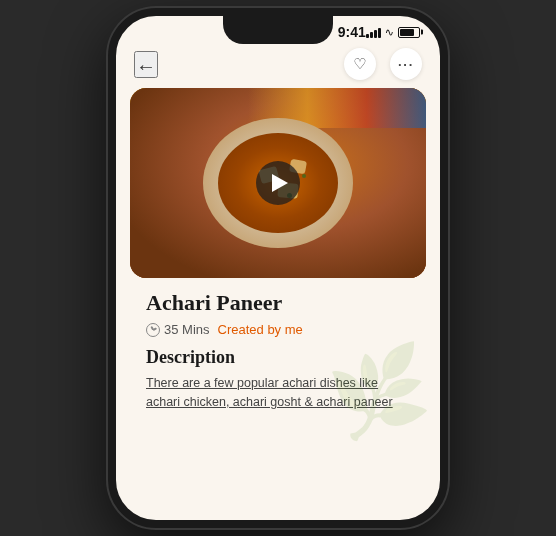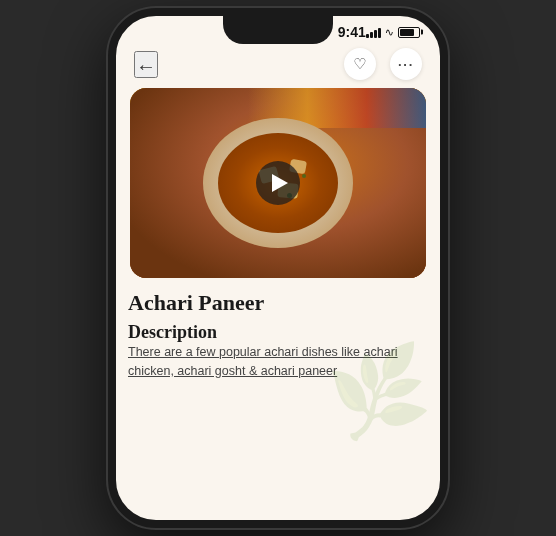--- a/index.html
+++ b/index.html
@@ -218,21 +218,21 @@
       width: 0;
       height: 0;
       border-top: 9px solid transparent;
       border-bottom: 9px solid transparent;
       border-left: 16px solid #fff;
       margin-left: 3px;
     }
 
     
     .content {
-      padding: 12px 12px 0;
+      padding: 12px 30px 0;
     }
 
     .dish-title {
       font-size: 22px;
       font-weight: 700;
       color: #1a1a1a;
       font-family: Georgia, serif;
       margin-bottom: 6px;
     }
 
@@ -290,21 +290,21 @@
       color: #e05a00;
       font-size: 13px;
       font-weight: 500;
     }
 
     .description-title {
       font-size: 18px;
       font-weight: 700;
       color: #1a1a1a;
       font-family: Georgia, serif;
-      margin-bottom: 0;
+      margin-bottom: 6px;
     }
 
     .description-text {
       font-size: 12.5px;
       color: #444;
       line-height: 1.5;
       text-decoration: underline;
     }
 
     
@@ -369,17 +369,27 @@
     <div class="play-button">
       <div class="play-triangle"></div>
     </div>
   </div>
 
   <div class="watermark">🌿</div>
 
   <div class="content">
     <h1 class="dish-title">Achari Paneer</h1>
 
+    <div class="meta-row">
+      <div class="time-badge">
+        <div class="clock-icon">
+          <div class="clock-hand-h"></div>
+          <div class="clock-hand-m"></div>
+        </div>
+        <span>35 Mins</span>
+      </div>
+      <span class="creator-tag">Created by me</span>
+    </div>
 
     <h2 class="description-title">Description</h2>
     <p class="description-text">There are a few popular achari dishes like achari chicken, achari gosht &amp; achari paneer</p>
   </div>
 </div>
 
 </body></html>

